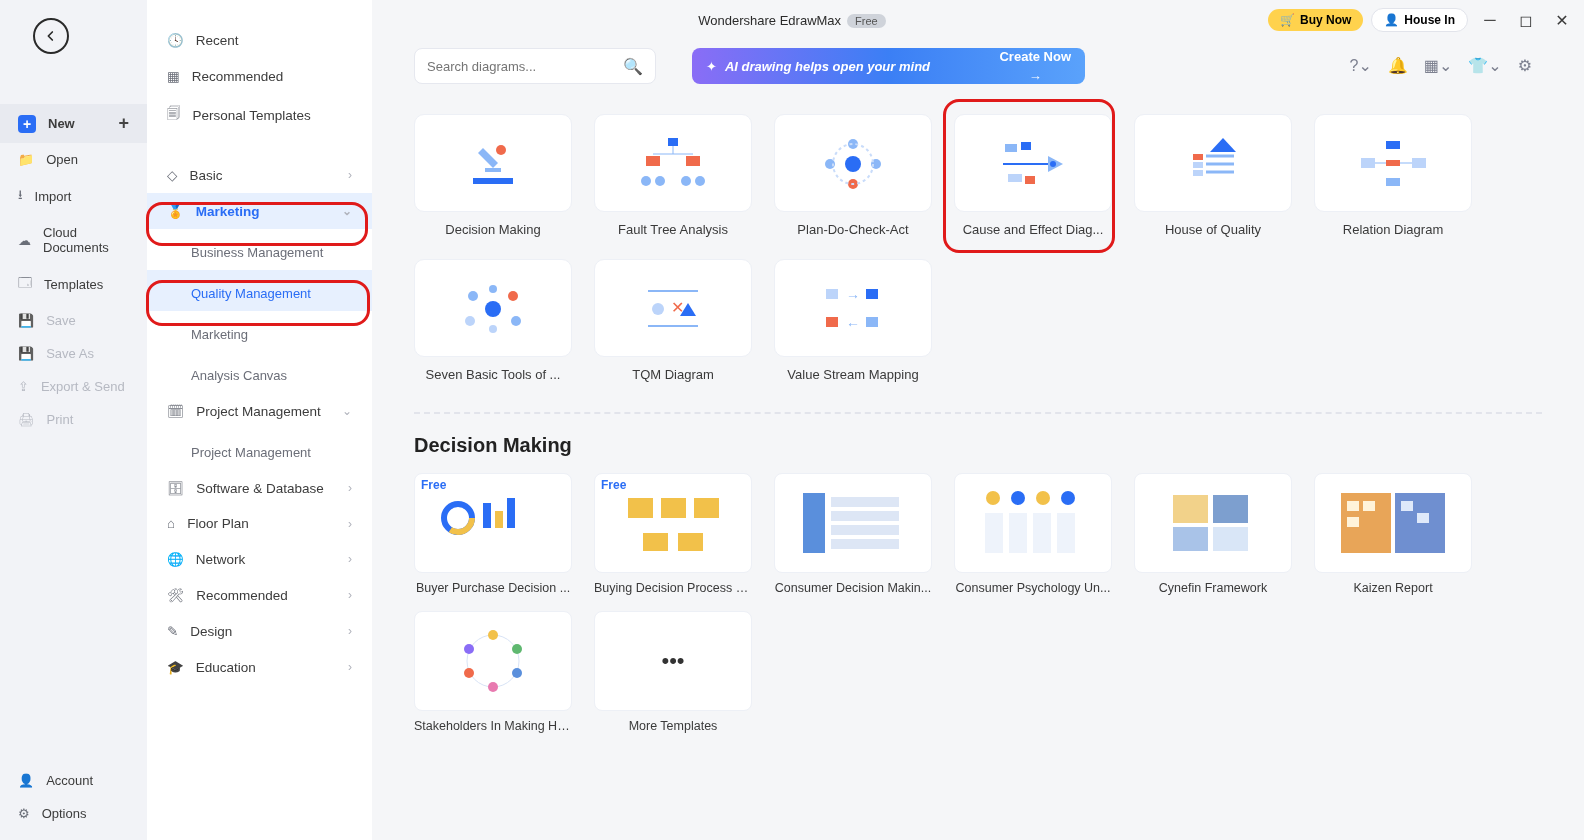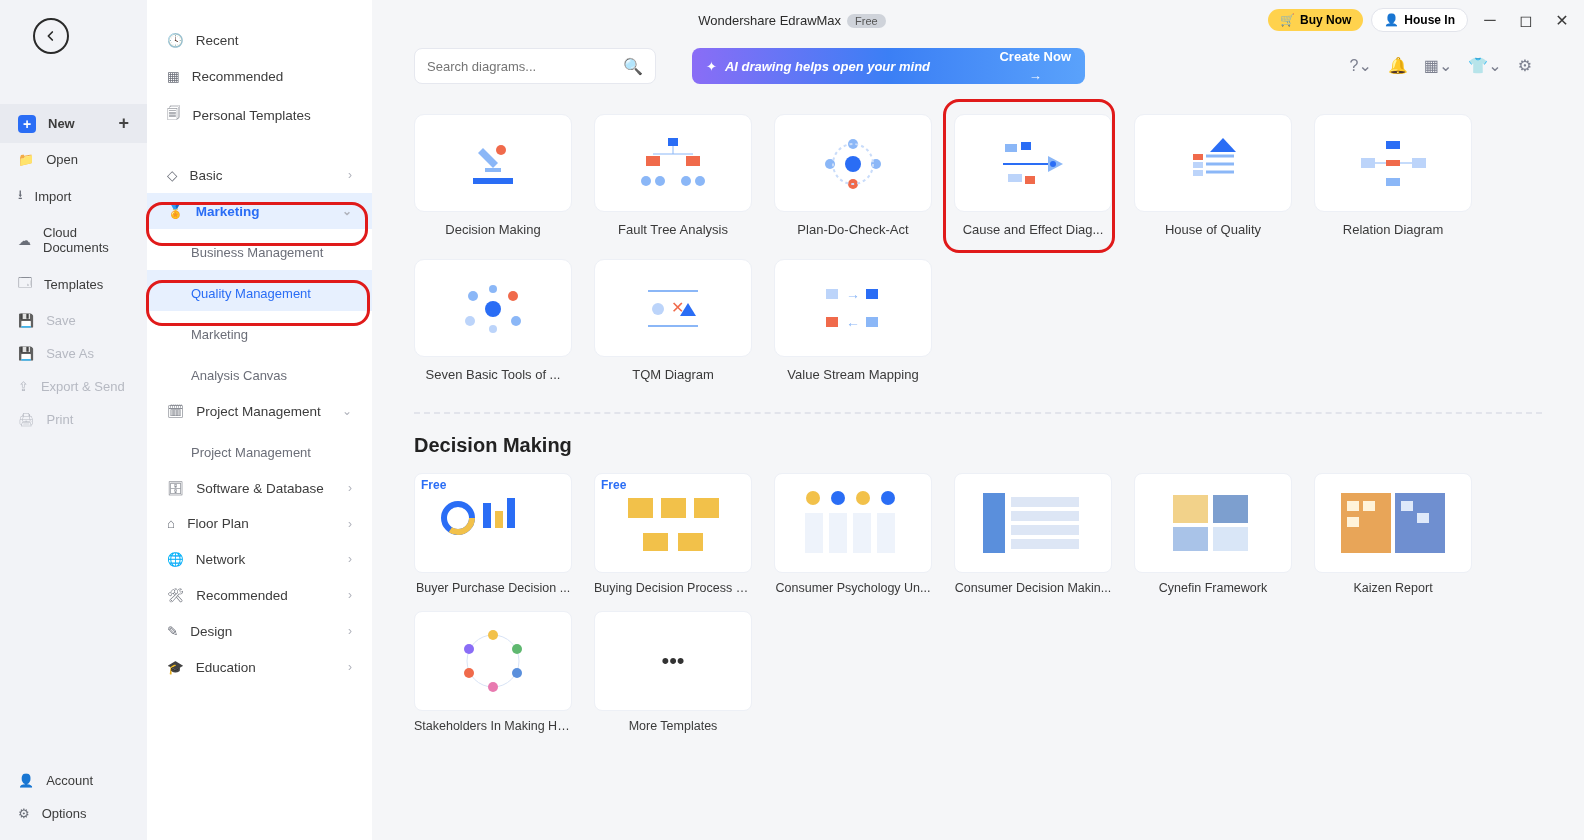--- a/index.html
+++ b/index.html
@@ -383,47 +383,47 @@
             <rect x="81" y="15" width="25" height="20" fill="#f2c14a"></rect>
             <rect x="30" y="50" width="25" height="18" fill="#f2c14a"></rect>
             <rect x="65" y="50" width="25" height="18" fill="#f2c14a"></rect>
           </svg>
       </div>
       <div class="ex-label">Buying Decision Process O...</div>
     </div>
     <div class="ex-card">
       <div class="ex-thumb">
           <svg width="120" height="80">
+            <rect x="10" y="10" width="22" height="60" fill="#5a8fdc"></rect>
+            <rect x="38" y="14" width="68" height="10" fill="#dde6f5"></rect>
+            <rect x="38" y="28" width="68" height="10" fill="#dde6f5"></rect>
+            <rect x="38" y="42" width="68" height="10" fill="#dde6f5"></rect>
+            <rect x="38" y="56" width="68" height="10" fill="#dde6f5"></rect>
+          </svg>
+        </div>
+      <div class="ex-label">Consumer Decision Makin...</div>
+    </div>
+    <div class="ex-card">
+      <div class="ex-thumb">
+          <svg width="120" height="80">
             <circle cx="20" cy="15" r="7" fill="#f2c14a"></circle>
             <circle cx="45" cy="15" r="7" fill="#2a6df5"></circle>
             <circle cx="70" cy="15" r="7" fill="#f2c14a"></circle>
             <circle cx="95" cy="15" r="7" fill="#2a6df5"></circle>
             <rect x="12" y="30" width="18" height="40" fill="#eef3fb"></rect>
             <rect x="36" y="30" width="18" height="40" fill="#eef3fb"></rect>
             <rect x="60" y="30" width="18" height="40" fill="#eef3fb"></rect>
             <rect x="84" y="30" width="18" height="40" fill="#eef3fb"></rect>
           </svg>
         </div>
       <div class="ex-label">Consumer Psychology Un...</div>
     </div>
     <div class="ex-card">
       <div class="ex-thumb">
           <svg width="120" height="80">
-            <rect x="10" y="10" width="22" height="60" fill="#5a8fdc"></rect>
-            <rect x="38" y="14" width="68" height="10" fill="#dde6f5"></rect>
-            <rect x="38" y="28" width="68" height="10" fill="#dde6f5"></rect>
-            <rect x="38" y="42" width="68" height="10" fill="#dde6f5"></rect>
-            <rect x="38" y="56" width="68" height="10" fill="#dde6f5"></rect>
-          </svg>
-        </div>
-      <div class="ex-label">Consumer Decision Makin...</div>
-    </div>
-    <div class="ex-card">
-      <div class="ex-thumb">
-          <svg width="120" height="80">
             <rect x="20" y="12" width="35" height="28" fill="#f2d28a"></rect>
             <rect x="60" y="12" width="35" height="28" fill="#7d9fcf"></rect>
             <rect x="20" y="44" width="35" height="24" fill="#a9c3e8"></rect>
             <rect x="60" y="44" width="35" height="24" fill="#d9e6f7"></rect>
           </svg>
         </div>
       <div class="ex-label">Cynefin Framework</div>
     </div>
     <div class="ex-card">
       <div class="ex-thumb">

